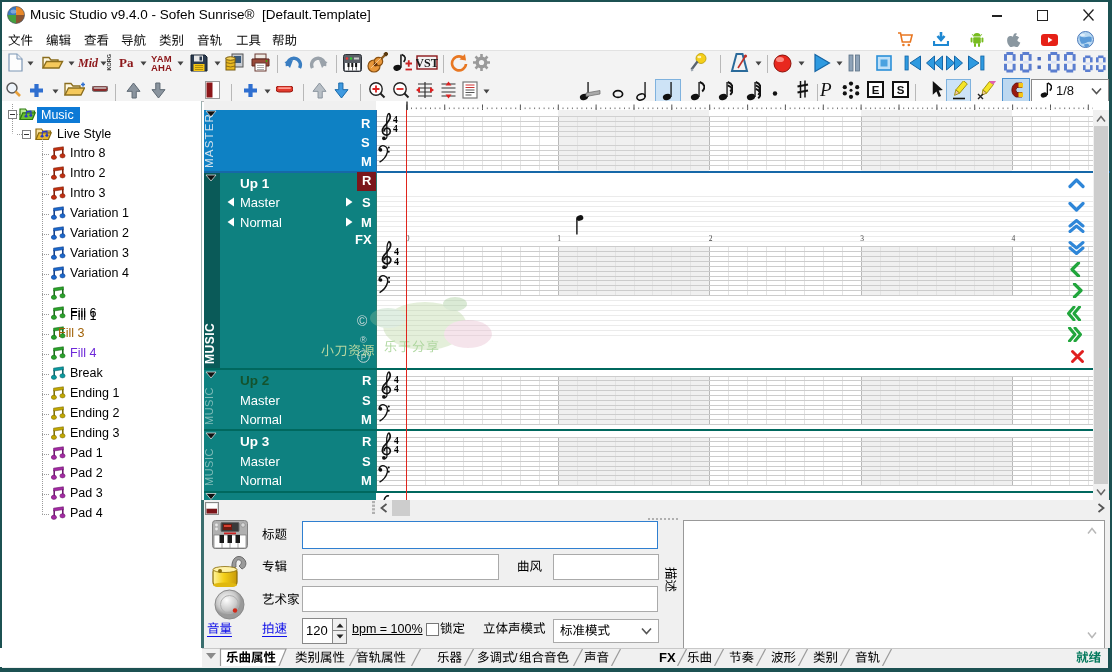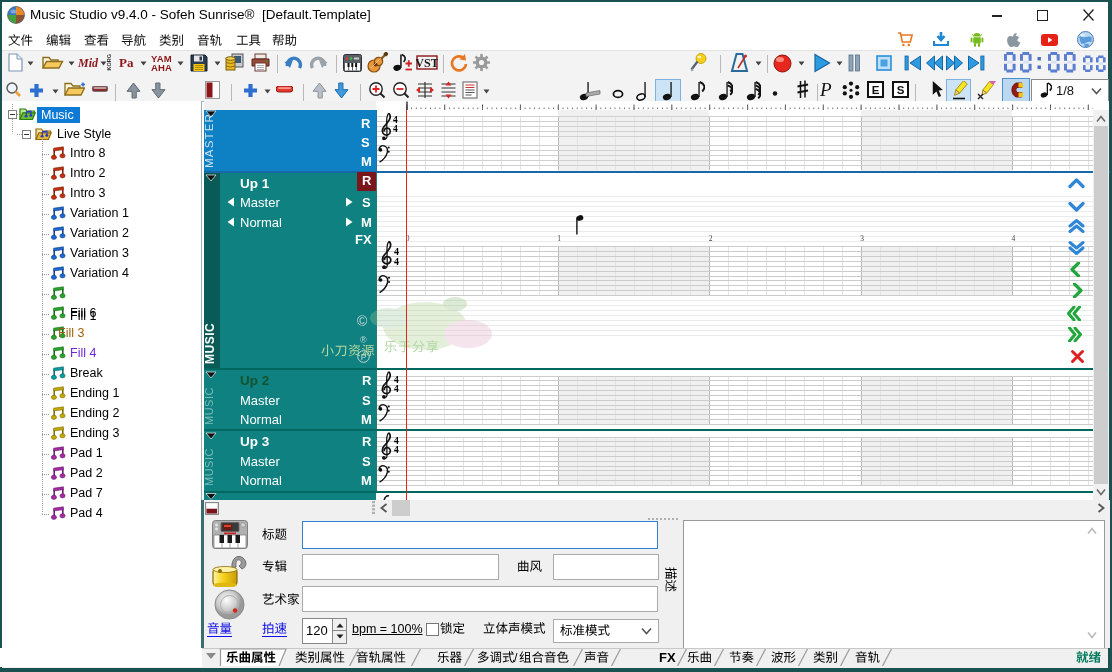--- a/index.html
+++ b/index.html
@@ -828,21 +828,21 @@
       <path d="M0 0.5 H7.5" stroke="#9a9a9a" stroke-width="1" stroke-dasharray="1 1"></path>
     </svg>
 <svg class="a" style="left:50.5px;top:486.0px;" width="15" height="15" viewBox="0 0 15 15">
       <g fill="#a42aa4" stroke="#661166" stroke-width="0.6">
 <path d="M3.2 4.2 L3.2 10.5 M11.8 2.8 L11.8 9" stroke="#661166" stroke-width="1.5" fill="none"></path>
 <path d="M2.6 2.2 L12.4 0.8 L12.4 3.6 L2.6 5 Z"></path>
 <ellipse cx="2.9" cy="11.3" rx="2.6" ry="2.1"></ellipse>
         <ellipse cx="11.5" cy="9.8" rx="2.6" ry="2.1"></ellipse>
       </g>
     </svg>
-<div class="a" style="left:70px;top:487.0px;font:12.5px 'Liberation Sans',sans-serif;color:#000;white-space:pre;line-height:1;">Pad 7</div>
+<div class="a" style="left:70px;top:487.0px;font:12.5px 'Liberation Sans',sans-serif;color:#000;white-space:pre;line-height:1;">Pad 3</div>
 <svg class="a" style="left:42px;top:513.5px;" width="7.5" height="1" viewBox="0 0 7.5 1">
       <path d="M0 0.5 H7.5" stroke="#9a9a9a" stroke-width="1" stroke-dasharray="1 1"></path>
     </svg>
 <svg class="a" style="left:50.5px;top:506.0px;" width="15" height="15" viewBox="0 0 15 15">
       <g fill="#a42aa4" stroke="#661166" stroke-width="0.6">
 <path d="M3.2 4.2 L3.2 10.5 M11.8 2.8 L11.8 9" stroke="#661166" stroke-width="1.5" fill="none"></path>
 <path d="M2.6 2.2 L12.4 0.8 L12.4 3.6 L2.6 5 Z"></path>
 <ellipse cx="2.9" cy="11.3" rx="2.6" ry="2.1"></ellipse>
         <ellipse cx="11.5" cy="9.8" rx="2.6" ry="2.1"></ellipse>
       </g>

